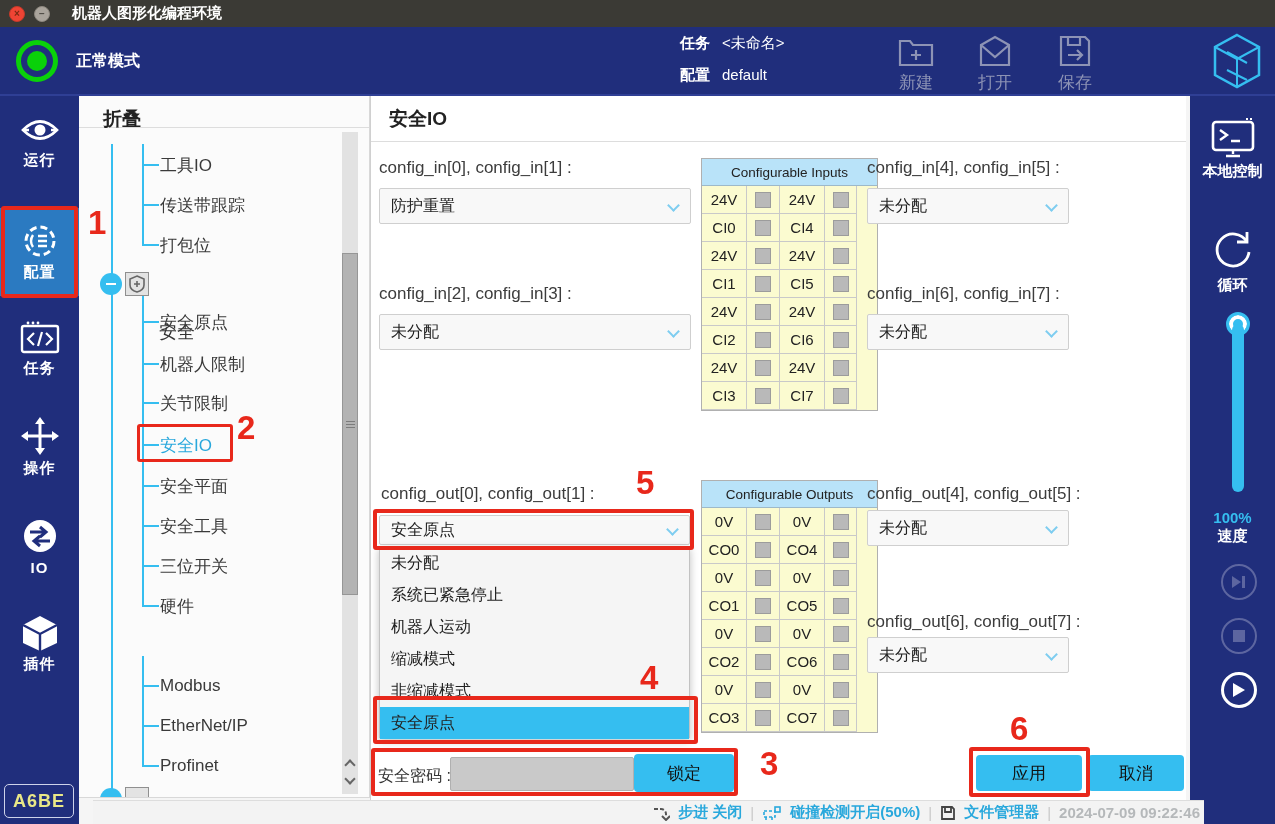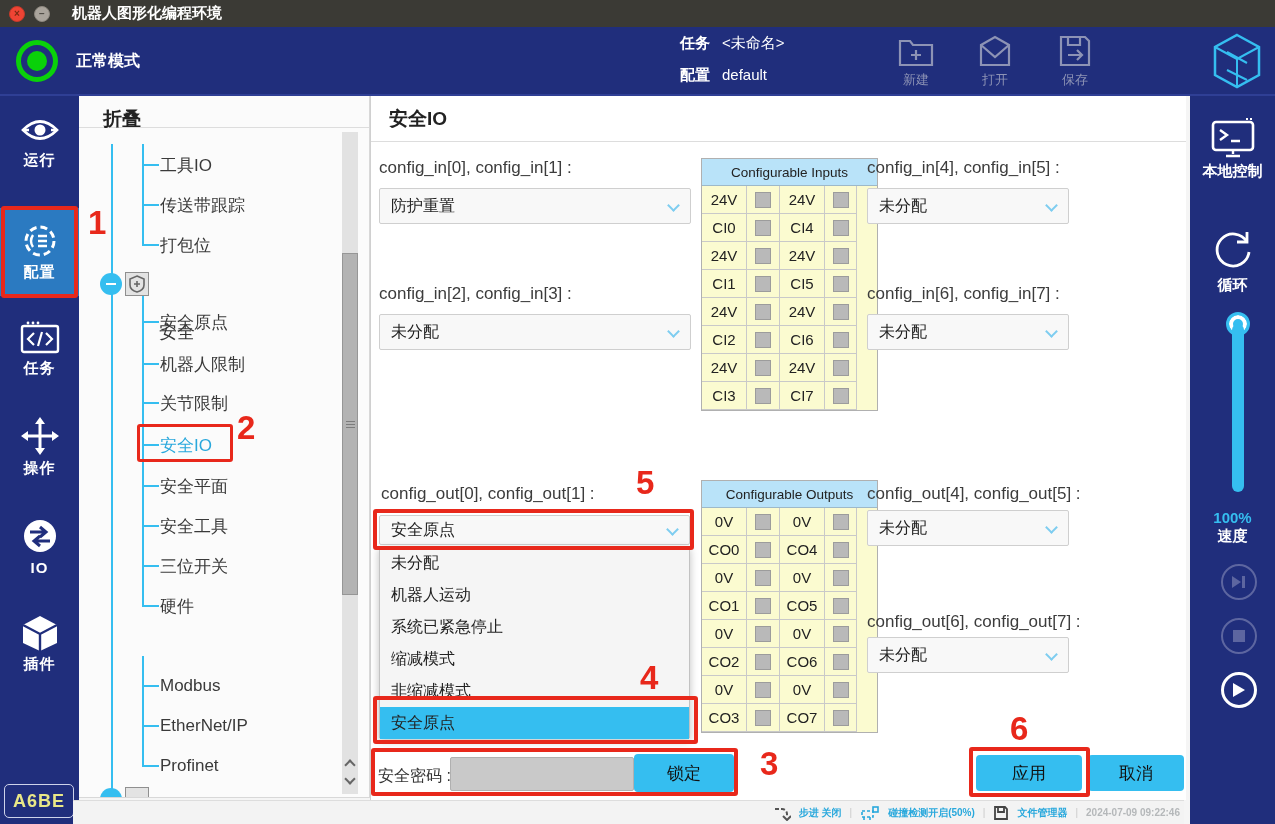--- a/index.html
+++ b/index.html
@@ -15,21 +15,21 @@
 
   
   .appheader { position:absolute; left:0; top:27px; width:1275px; height:69px; background:#202e7c; border-bottom:2px solid #2f3f95; }
   .modewrap { position:absolute; left:16px; top:13px; display:flex; align-items:center; }
   .greenring { width:42px; height:42px; border-radius:50%; border:5px solid #0ad10a; display:flex; align-items:center; justify-content:center; }
   .greencore { width:20px; height:20px; border-radius:50%; background:#0ad10a; }
   .modetext { color:#fff; font-weight:bold; font-size:16px; margin-left:18px; }
   .taskblock { position:absolute; left:680px; top:7px; color:#fff; font-size:15px; }
   .taskrow { display:flex; margin-bottom:13px; }
   .taskrow b { font-weight:bold; margin-right:12px; }
-  .hact { position:absolute; top:6px; width:64px; text-align:center; color:#8d93b5; font-size:13px; }
+  .hact { position:absolute; top:6px; width:64px; text-align:center; color:#8d93b5; font-size:17px; }
   .hact svg { display:block; margin:0 auto 2px; }
   .hlogo { position:absolute; left:1210px; top:5px; }
 
   
   .iconbar { position:absolute; left:0; top:96px; width:79px; height:728px; background:#202e7c; }
   .ibitem { position:absolute; left:0; width:79px; text-align:center; color:#fff; }
   .ibitem svg { display:block; margin:0 auto 3px; }
   .iblabel { font-size:15px; font-weight:bold; letter-spacing:1px; }
   .ibactive { background:#2b7ac1; }
   .badge { position:absolute; left:4px; top:688px; width:70px; height:34px; border:1px solid #cdd2ea; border-radius:5px; color:#e9e787; font-weight:bold; font-size:18px; text-align:center; line-height:32px; letter-spacing:1px; }
@@ -82,21 +82,21 @@
   .rblabel { font-size:15px; font-weight:bold; }
   .sltrack { position:absolute; left:42px; top:228px; width:12px; height:168px; background:#35bef0; border-radius:6px; }
   .slhandle { position:absolute; left:36px; top:216px; width:24px; height:24px; border-radius:50%; background:#35bef0; box-shadow:inset 0 0 0 4px #fff; border:3px solid #35bef0; }
   .speedpct { position:absolute; left:0; top:413px; width:85px; text-align:center; color:#35bef0; font-weight:bold; font-size:15px; }
   .speedlbl { position:absolute; left:0; top:431px; width:85px; text-align:center; color:#fff; font-weight:bold; font-size:15px; }
   .pbtn { position:absolute; left:31px; width:36px; height:36px; border-radius:50%; display:flex; align-items:center; justify-content:center; }
   .pbdim { border:2px solid #5d66a0; }
   .pbon { border:3px solid #fff; }
 
   
-  .statusbar { position:absolute; left:73px; top:800px; width:1111px; height:24px; background:#f3f3f3; border-top:1px solid #ddd; display:flex; align-items:center; justify-content:flex-end; gap:8px; padding-right:4px; font-size:10px; font-weight:bold; }
+  .statusbar { position:absolute; left:93px; top:800px; width:1111px; height:24px; background:#f3f3f3; border-top:1px solid #ddd; display:flex; align-items:center; justify-content:flex-end; gap:8px; padding-right:4px; font-size:15px; font-weight:bold; }
   .stcyan { color:#29a8dc; }
   .stgrey { color:#b5b8ba; }
   .stpipe { color:#c9c9c9; font-weight:normal; }
 
   
   .redbox { position:absolute; border:4px solid #e8281b; border-radius:3px; pointer-events:none; }
   .rednum { position:absolute; color:#e8281b; font-size:33px; font-weight:bold; line-height:1; pointer-events:none; }
 </style>
 </head>
 <body>
@@ -409,22 +409,22 @@
     </div>
 
     <div class="cfglabel" style="left:10px; top:388px;">config_out[0], config_out[1] :</div>
     <div class="dd" style="left:8px; top:419px; width:311px; height:30px;">
       <span class="ddtext">安全原点</span>
         <span class="ddchev" style="top:9px;"></span>
     </div>
 
     <div class="ddlist">
       <div class="ddopt">未分配</div>
+      <div class="ddopt">系统已紧急停止</div>
       <div class="ddopt">机器人运动</div>
-      <div class="ddopt">系统已紧急停止</div>
       <div class="ddopt">缩减模式</div>
       <div class="ddopt">非缩减模式</div>
       <div class="ddopt ddoptsel">安全原点</div>
     </div>
 
     <div class="iotable" style="left:330px; top:384px;">
       <div class="iothead">Configurable Outputs</div>
       <div class="iogrid">
         <div class="iocell">0V</div>
           <div class="iocell">

